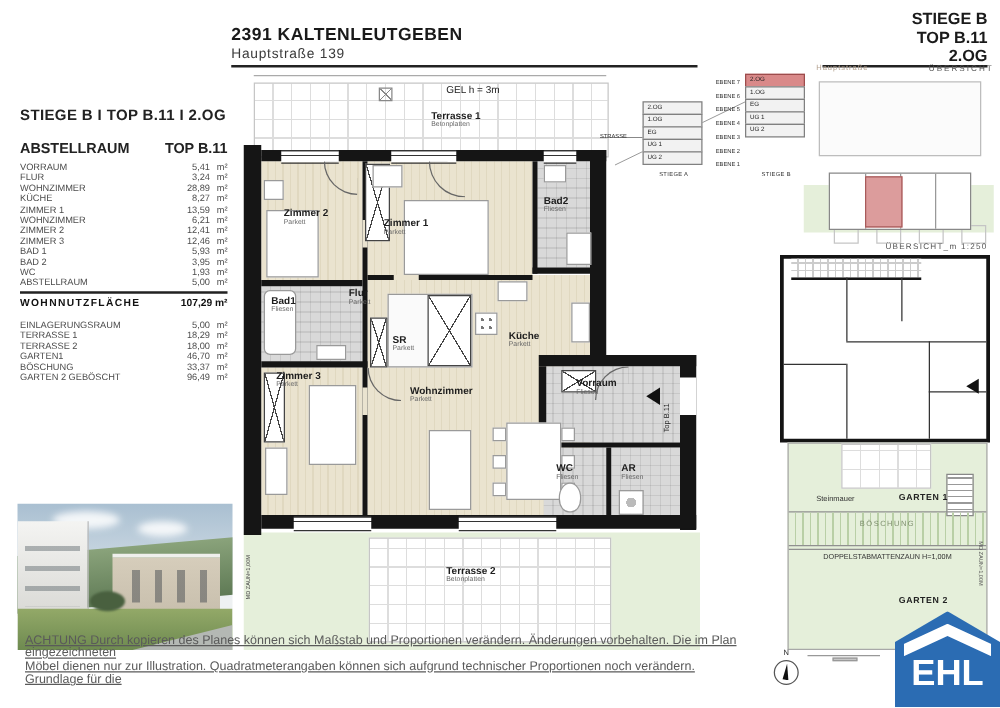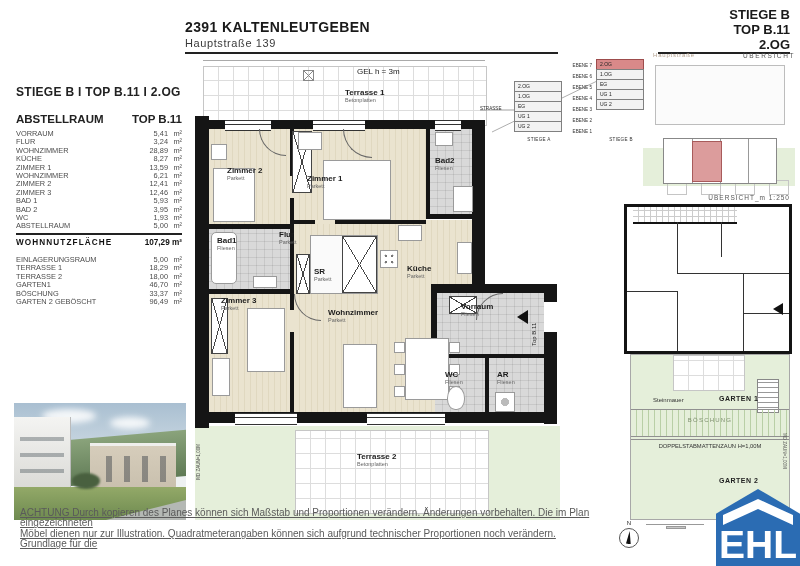--- a/index.html
+++ b/index.html
@@ -118,21 +118,21 @@
   .comp .n{font-size:6px;color:#222;line-height:7px;}
   .comp .circ{width:18px;height:18px;border:1px solid #555;border-radius:50%;margin:1px auto 0;}
   .comp .needle{width:6px;height:13px;margin:2px auto 0;background:#111;clip-path:polygon(50% 0,90% 100%,10% 100%);transform:rotate(6deg);}
   .sbar{position:absolute;left:646px;top:524px;width:58px;height:5px;border-top:1px solid #999;}
   .sbar .seg{position:absolute;left:20px;top:1px;width:20px;height:3px;background:#c7c7c7;border:1px solid #999;box-sizing:border-box;}
 
   
   .ehl{position:absolute;left:716px;top:489px;width:84px;height:77px;}
   .ehl .shape{position:absolute;inset:0;background:#2b6cb3;clip-path:polygon(50% 0,100% 32%,100% 100%,0 100%,0 32%);}
   .ehl .chev{position:absolute;left:7px;top:10px;width:70px;height:26px;background:#fff;clip-path:polygon(50% 0,100% 62%,100% 100%,50% 38%,0 100%,0 62%);}
-  .ehl .txt{position:absolute;left:0;top:36px;width:84px;text-align:center;color:#fff;font-weight:bold;font-size:39px;line-height:1;}
+  .ehl .txt{position:absolute;left:0;top:36px;width:84px;text-align:center;color:#fff;font-weight:bold;font-size:29px;line-height:1;}
 </style>
 </head>
 <body>
 
 <div class="page">
 
   <div class="hdr-title">2391 KALTENLEUTGEBEN</div>
   <div class="hdr-sub">Hauptstraße 139</div>
   <div class="rule" style="left:185px;top:52px;width:373px;"></div>
   <div class="rule" style="left:658px;top:52px;width:132px;"></div>

